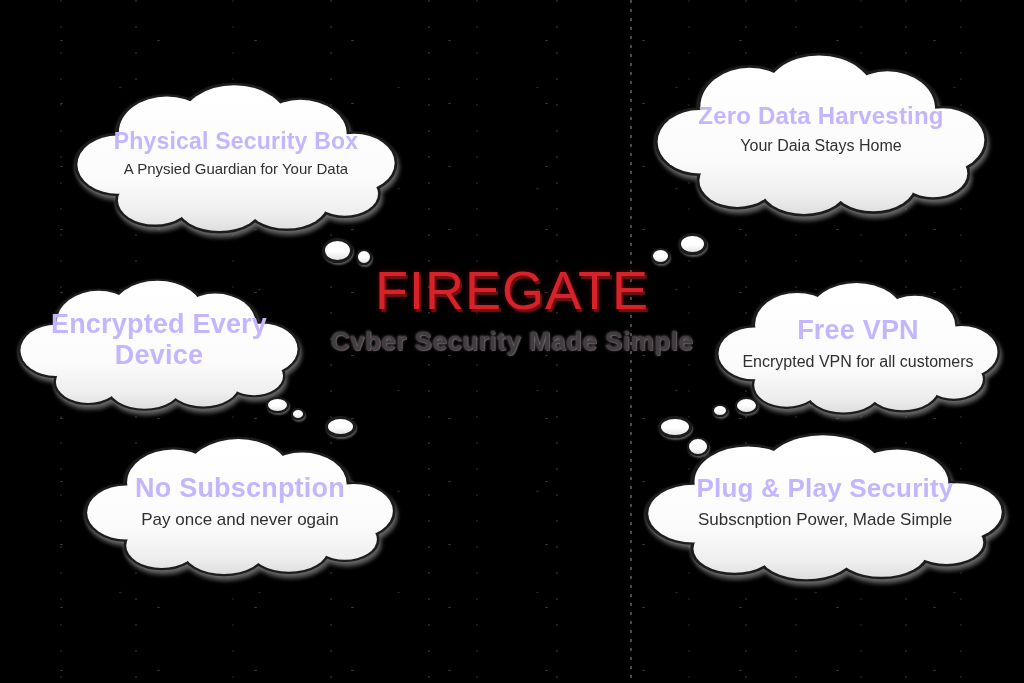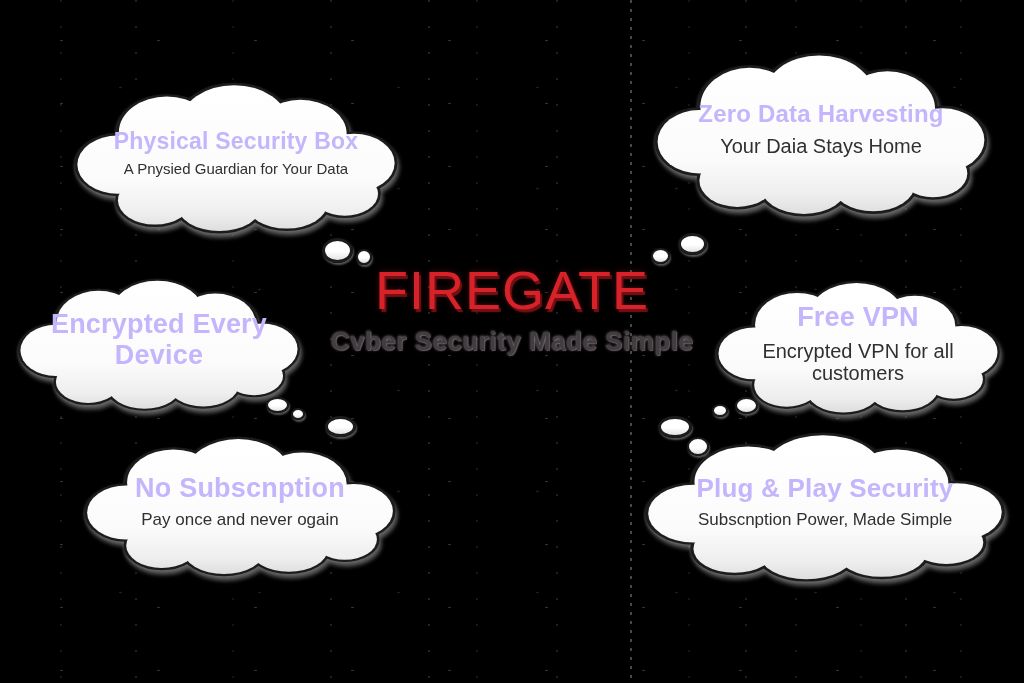--- a/index.html
+++ b/index.html
@@ -30,23 +30,23 @@
   }
   .cloud-text{
     position:absolute;left:5%;right:5%;top:0;bottom:13%;
     display:flex;flex-direction:column;align-items:center;justify-content:center;
     gap:7px;text-align:center;
   }
   .cloud-heading{font-weight:bold;color:#c4b5fd;letter-spacing:.2px;line-height:1.15;}
   .cloud-subtext{color:#303030;line-height:1.1;}
   .cloud-subtext:empty{display:none;}
   .c1 .cloud-heading{font-size:23px}.c1 .cloud-subtext{font-size:15px}
-  .c2 .cloud-heading{font-size:24px}.c2 .cloud-subtext{font-size:20px}
+  .c2 .cloud-heading{font-size:24px}.c2 .cloud-subtext{font-size:16px}
   .c3 .cloud-heading{font-size:27px;max-width:240px}
-  .c4 .cloud-heading{font-size:27px}.c4 .cloud-subtext{font-size:20px}
+  .c4 .cloud-heading{font-size:27px}.c4 .cloud-subtext{font-size:16px}
   .c5 .cloud-heading{font-size:27px}.c5 .cloud-subtext{font-size:17px}
   .c6 .cloud-heading{font-size:26px}.c6 .cloud-subtext{font-size:17px}
   
   .bubble{
     position:absolute;border:3px solid #1c1c1c;border-radius:50%;
     background:linear-gradient(180deg,#ffffff 55%,#e3e3e3 100%);
     box-shadow:1px 2px 2px rgba(160,160,160,.55);
     box-sizing:border-box;
   }
   

